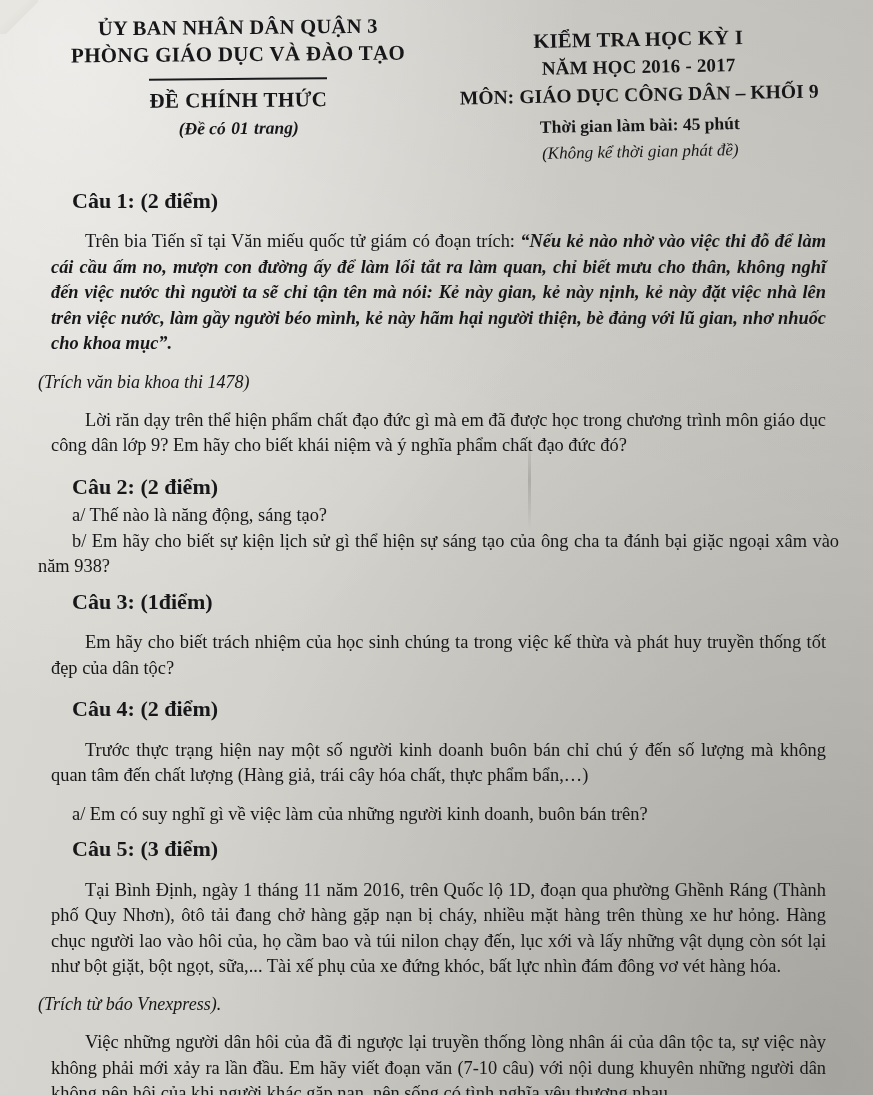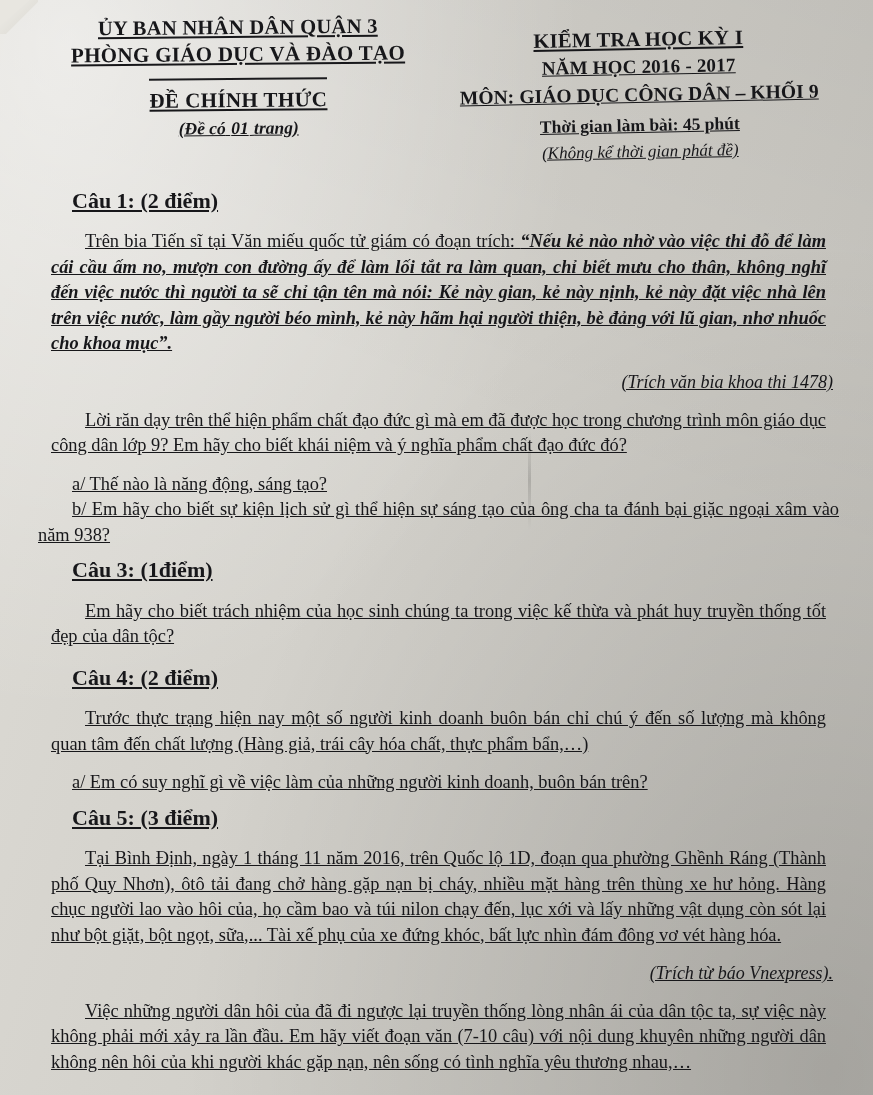--- a/index.html
+++ b/index.html
@@ -15,21 +15,20 @@
   }
   .page {
     position: relative;
     width: 873px;
     height: 1095px;
     background: linear-gradient(107deg, #dedcd6 0%, #d6d4ce 30%, #cdcbc5 65%, #c4c2bc 100%);
     box-sizing: border-box;
     padding: 16px 34px 10px 38px;
     color: #17171a;
     overflow: hidden;
-    text-decoration: underline;
   }
   
   .page::before {
     content: "";
     position: absolute;
     left: 0; top: 0; right: 0; bottom: 0;
     background:
       radial-gradient(ellipse at 8% 4%, rgba(255,255,255,0.55) 0%, rgba(255,255,255,0) 45%),
       radial-gradient(ellipse at 95% 98%, rgba(0,0,0,0.16) 0%, rgba(0,0,0,0) 55%),
       linear-gradient(200deg, rgba(0,0,0,0.05), rgba(0,0,0,0) 40%);
@@ -164,21 +163,20 @@
   }
   .sub {
     text-indent: 34px;
     margin: 0;
   }
   .quote {
     font-weight: bold;
     font-style: italic;
   }
   .src {
-    text-align: right;
     font-style: italic;
     font-size: 18px;
     margin-top: 5px;
     margin-right: 6px;
   }
   .end {
     text-align: center;
     font-size: 24px;
     margin-top: 7px;
     letter-spacing: 0.5px;
@@ -233,20 +231,21 @@
       <div class="q-title">Câu 1: (2 điểm)</div>
       <p class="para">
         <span>Trên bia Tiến sĩ tại Văn miếu quốc tử giám có đoạn trích:</span>
         <span class="quote">“Nếu kẻ nào nhờ vào việc thi đỗ để làm cái cầu ấm no, mượn con đường ấy để làm lối tắt ra làm quan, chỉ biết mưu cho thân, không nghĩ đến việc nước thì người ta sẽ chỉ tận tên mà nói: Kẻ này gian, kẻ này nịnh, kẻ này đặt việc nhà lên trên việc nước, làm gầy người béo mình, kẻ này hãm hại người thiện, bè đảng với lũ gian, nhơ nhuốc cho khoa mục”.</span>
       </p>
       <div class="src">(Trích văn bia khoa thi 1478)</div>
       <p class="para">Lời răn dạy trên thể hiện phẩm chất đạo đức gì mà em đã được học trong chương trình môn giáo dục công dân lớp 9? Em hãy cho biết khái niệm và ý nghĩa phẩm chất đạo đức đó?</p>
     </div>
 
     <div>
+      <div class="q-title">Câu 2: (2 điểm)</div>
       <p class="sub">a/ Thế nào là năng động, sáng tạo?</p>
       <p class="sub">b/ Em hãy cho biết sự kiện lịch sử gì thể hiện sự sáng tạo của ông cha ta đánh bại giặc ngoại xâm vào năm 938?</p>
     </div>
 
     <div>
       <div class="q-title">Câu 3: (1điểm)</div>
       <p class="para">Em hãy cho biết trách nhiệm của học sinh chúng ta trong việc kế thừa và phát huy truyền thống tốt đẹp của dân tộc?</p>
     </div>
 
     <div>

